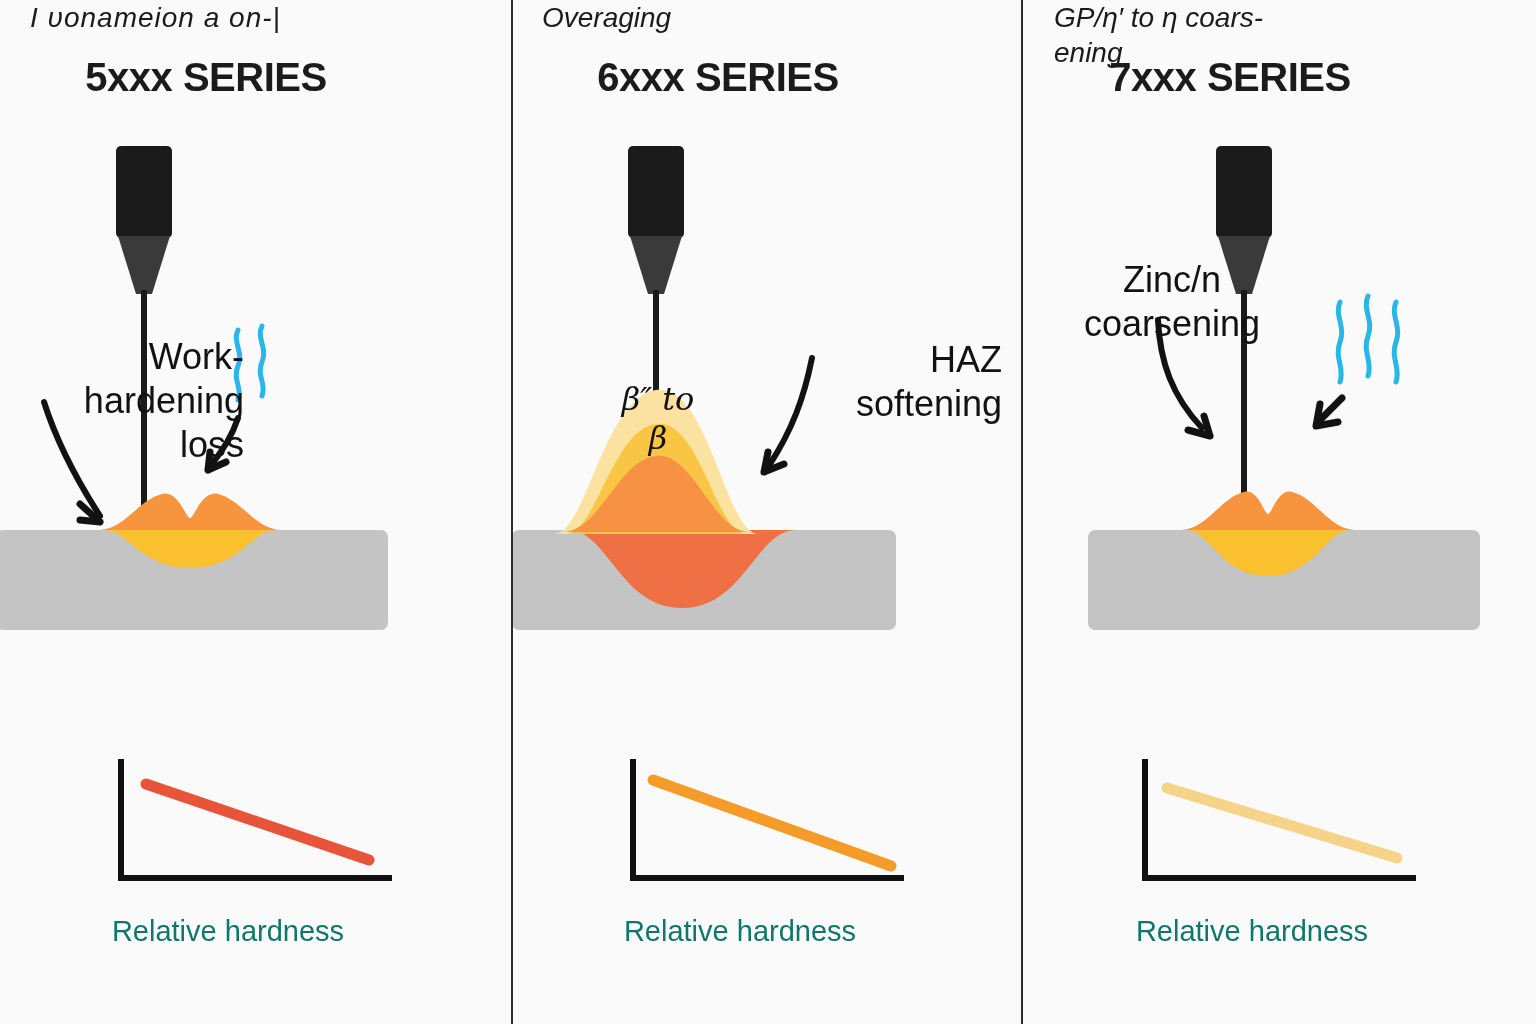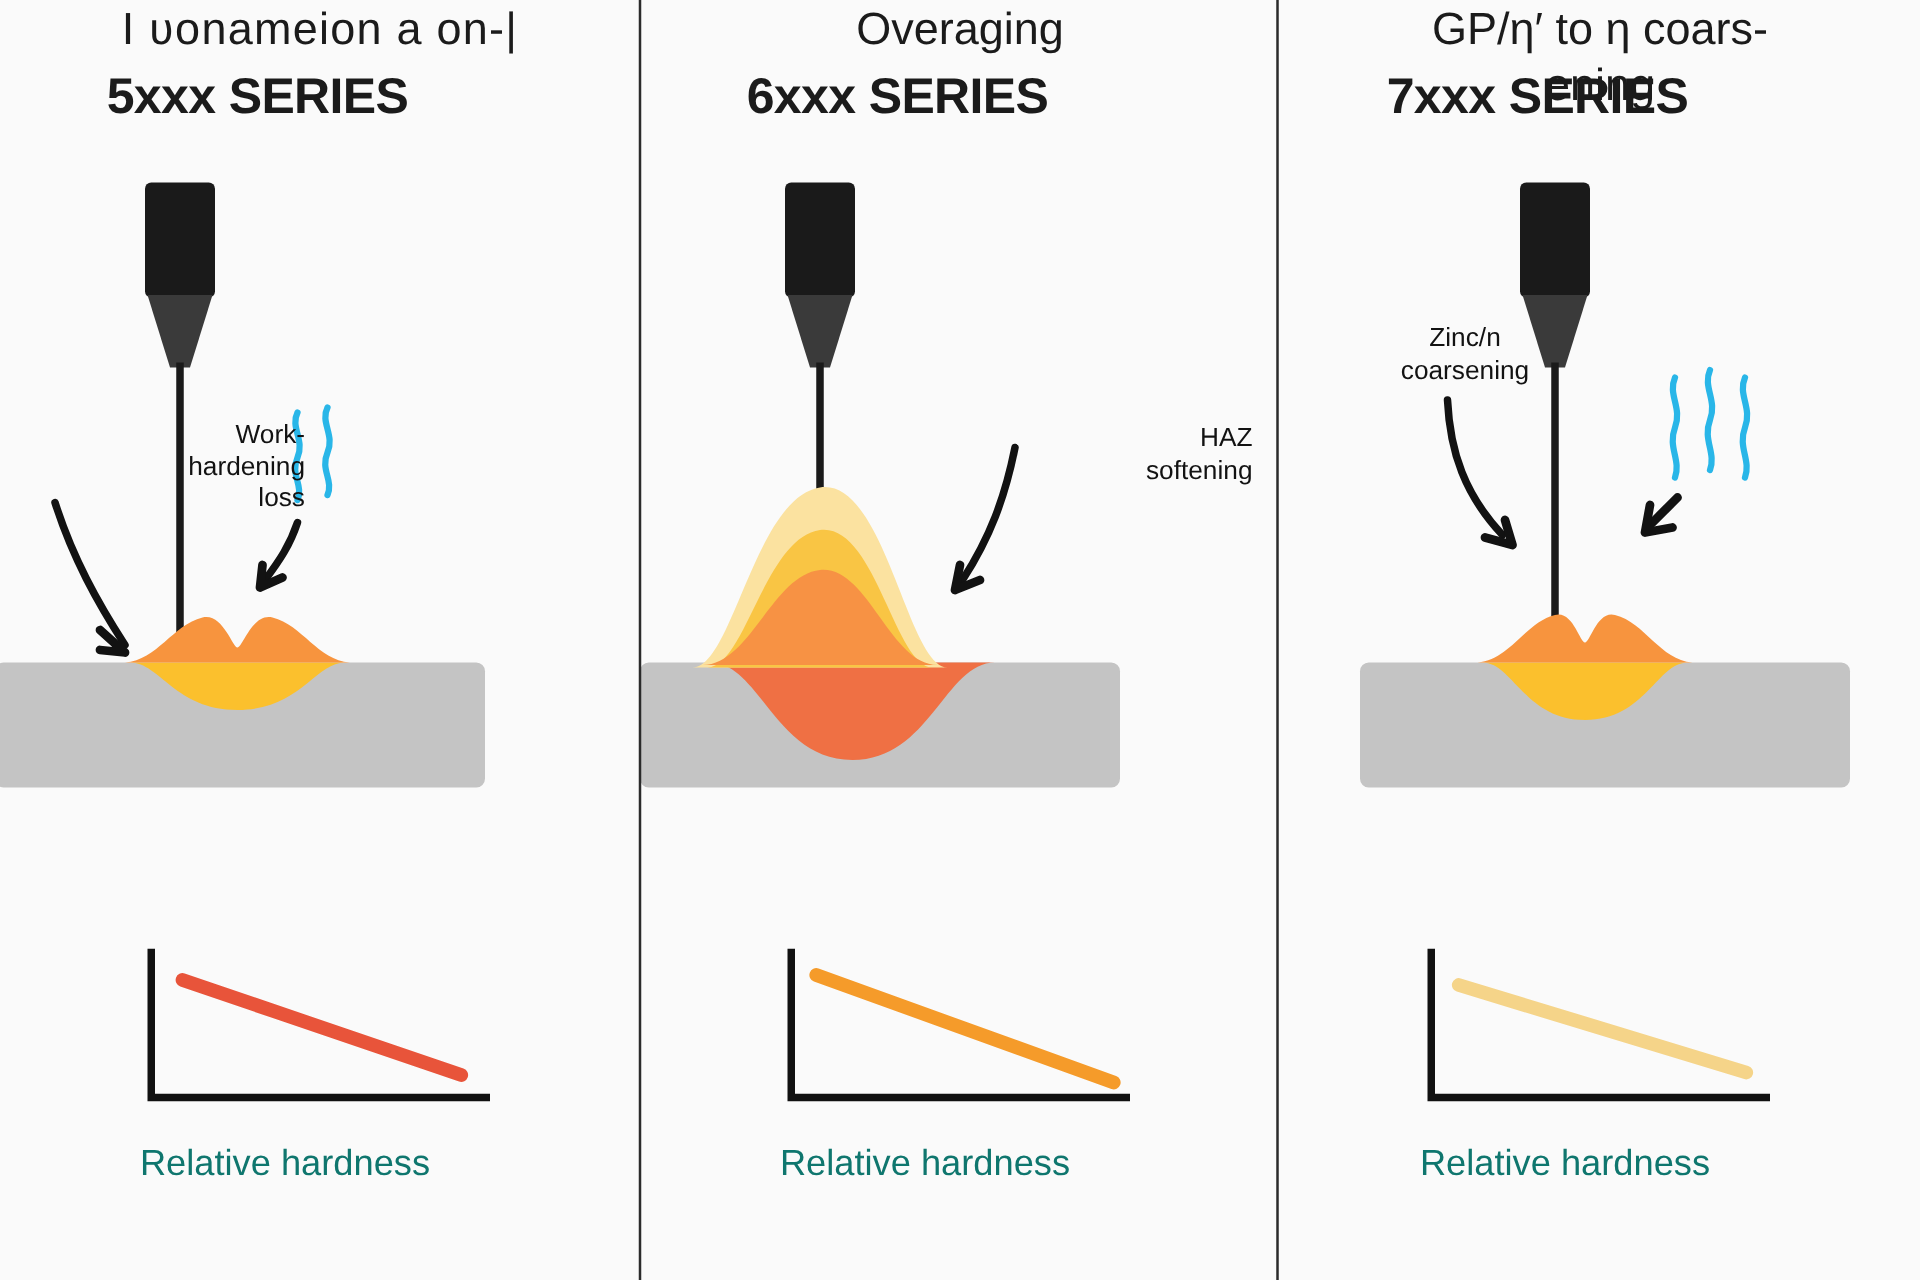--- a/index.html
+++ b/index.html
@@ -54,24 +54,24 @@
     left: 0;
     width: 512px;
     height: 520px;
   }
   .scene svg { display: block; }
 
   .caption {
     position: absolute;
     left: 30px;
     width: 452px;
-    text-align: center;
-    font-size: 36px;
+    font-size: 28px;
     color: #1b1b1b;
     line-height: 1.25;
+    font-style: italic;
   }
   .caption.garbled {
     letter-spacing: 1px;
     font-weight: 300;
   }
 
   .minichart {
     position: absolute;
     top: 756px;
     left: 0;
@@ -85,21 +85,21 @@
     top: 915px;
     left: 0;
     width: 456px;
     text-align: center;
     font-size: 29px;
     color: #0f766e;
   }
 
   .anno {
     position: absolute;
-    font-size: 21px;
+    font-size: 36px;
     color: #121212;
     line-height: 1.22;
   }
   .anno-greek {
     font-family: "DejaVu Serif", serif;
     font-style: italic;
     font-size: 32px;
   }
 </style>
 </head>
@@ -182,20 +182,22 @@
 
         <path d="M50 402 C 88 402, 106 330, 144 326 C 182 322, 200 402, 238 402 Z" fill="#f79244"></path>
 
         <g>
           <path d="M300 228 C 292 268, 280 300, 258 334" stroke="#121212" stroke-width="6" fill="none" stroke-linecap="round"></path>
           <path d="M252 342 L 272 334 M252 342 L 256 322" stroke="#121212" stroke-width="7" fill="none" stroke-linecap="round"></path>
         </g>
       </svg>
     </div>
 
+    <div class="anno anno-greek" style="left:86px; top:380px; width:120px; text-align:center; white-space:pre-line;">β″ to
+β</div>
 
     <div class="anno" style="left:320px; top:338px; width:170px; text-align:right; white-space:pre-line;">HAZ
 softening</div>
 
     <div class="caption" style="white-space:pre-line;">Overaging</div>
 
     <div class="minichart">
       <svg width="290" height="135" viewBox="0 0 290 135" xmlns="http://www.w3.org/2000/svg">
         <path d="M10 6 L10 122 L278 122" stroke="#111111" stroke-width="6" fill="none" stroke-linecap="square"></path>
         <line x1="30" y1="24" x2="268" y2="110" stroke="#f59b2a" stroke-width="11" stroke-linecap="round"></line>

